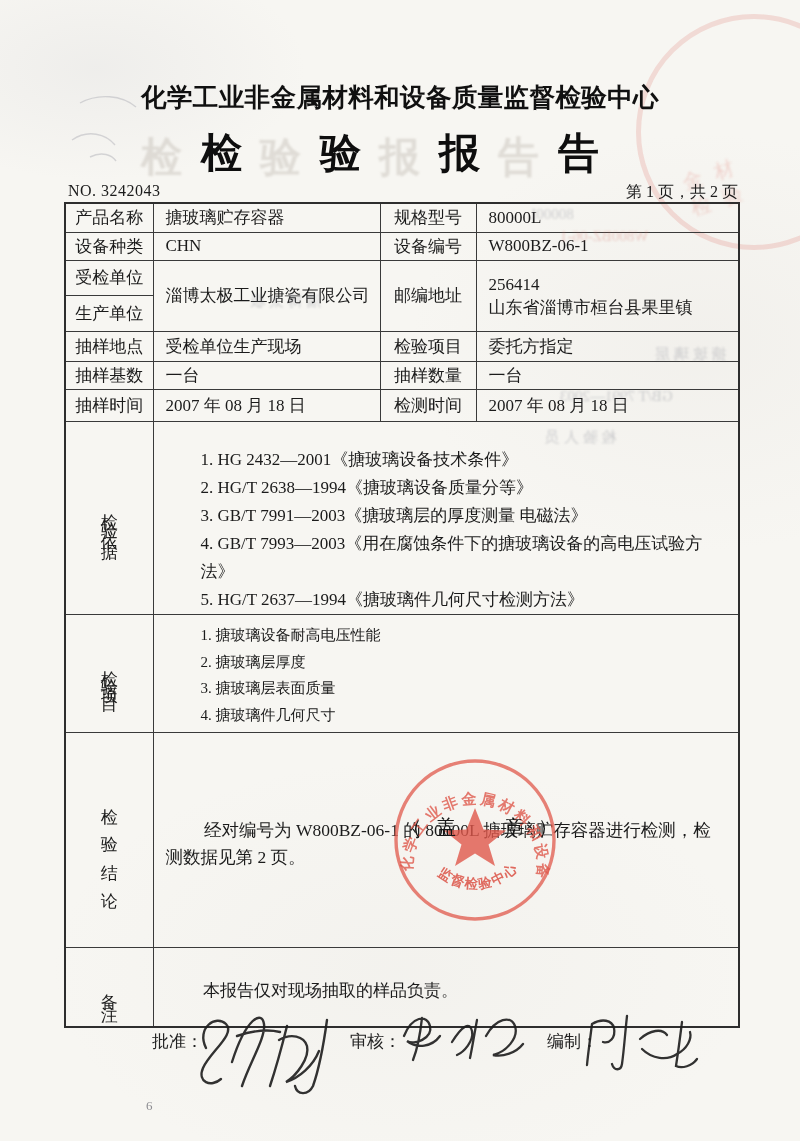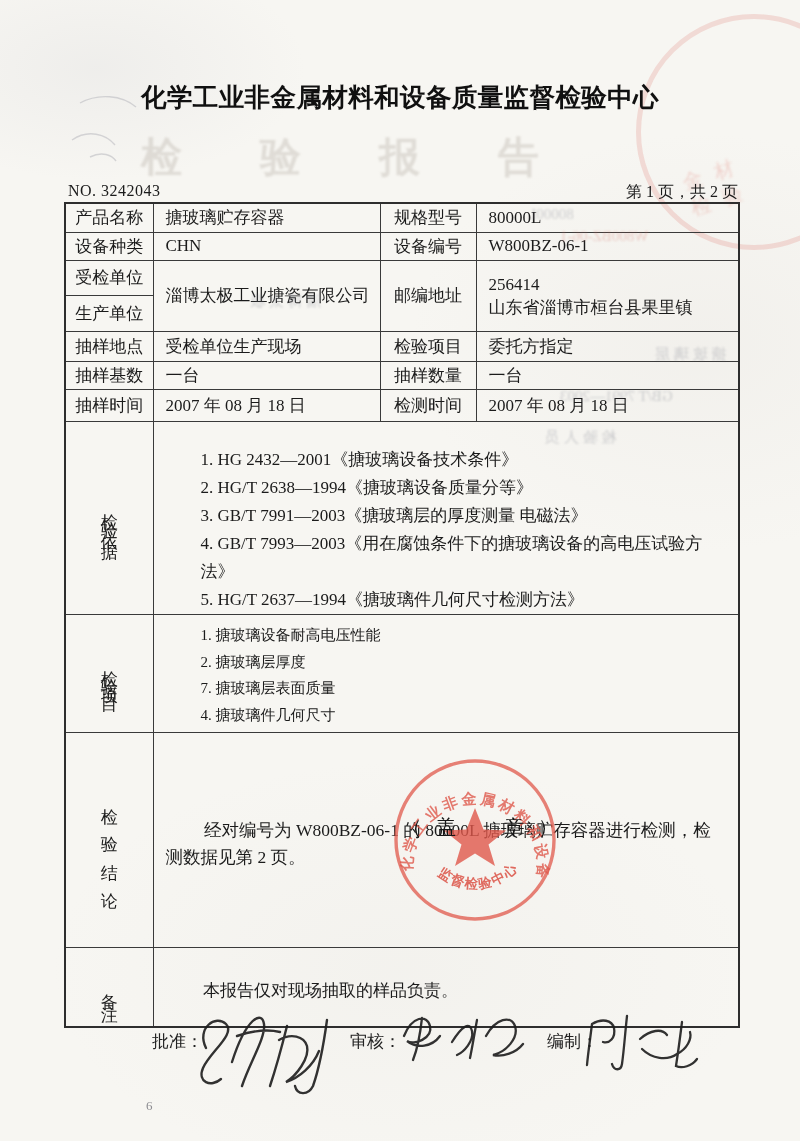--- a/index.html
+++ b/index.html
@@ -105,20 +105,21 @@
 
   <svg class="sigsvg" style="left:60px; top:85px;" width="110" height="95">
     <path d="M20,18 C38,8 62,10 76,22 M12,55 C28,44 46,49 55,60 M30,72 C42,66 52,70 56,76" stroke="#bdbdc1" stroke-width="1.4" fill="none" opacity=".6"></path>
   </svg>
 
   <div class="corner-stamp"></div>
   <div class="corner-stamp2">金 材<br>检 验</div>
 
   <div class="report-title-ghost">检验报告</div>
   <div class="org-title">化学工业非金属材料和设备质量监督检验中心</div>
+  <div class="report-title">检验报告</div>
 
   <div class="meta-row">
     <span class="report-no">NO. 3242043</span>
     <span class="page-no">第 1 页，共 2 页</span>
   </div>
 
   <table class="report">
     <colgroup>
         <col style="width:88px">
         <col style="width:227px">
@@ -185,21 +186,21 @@
     </tr>
 
     <tr style="height:118px">
       <td class="vcell">
         <span class="vtext sp9">检验项目</span>
       </td>
       <td class="seccontent" colspan="3">
         <div class="list2">
           <div>1.  搪玻璃设备耐高电压性能</div>
           <div>2.  搪玻璃层厚度</div>
-          <div>7.  搪玻璃层表面质量</div>
+          <div>3.  搪玻璃层表面质量</div>
           <div>4.  搪玻璃件几何尺寸</div>
         </div>
       </td>
     </tr>
 
     <tr style="height:215px">
       <td class="vcell">
         <span class="vtext sp28">检验结论</span>
       </td>
       <td class="seccontent" colspan="3">

